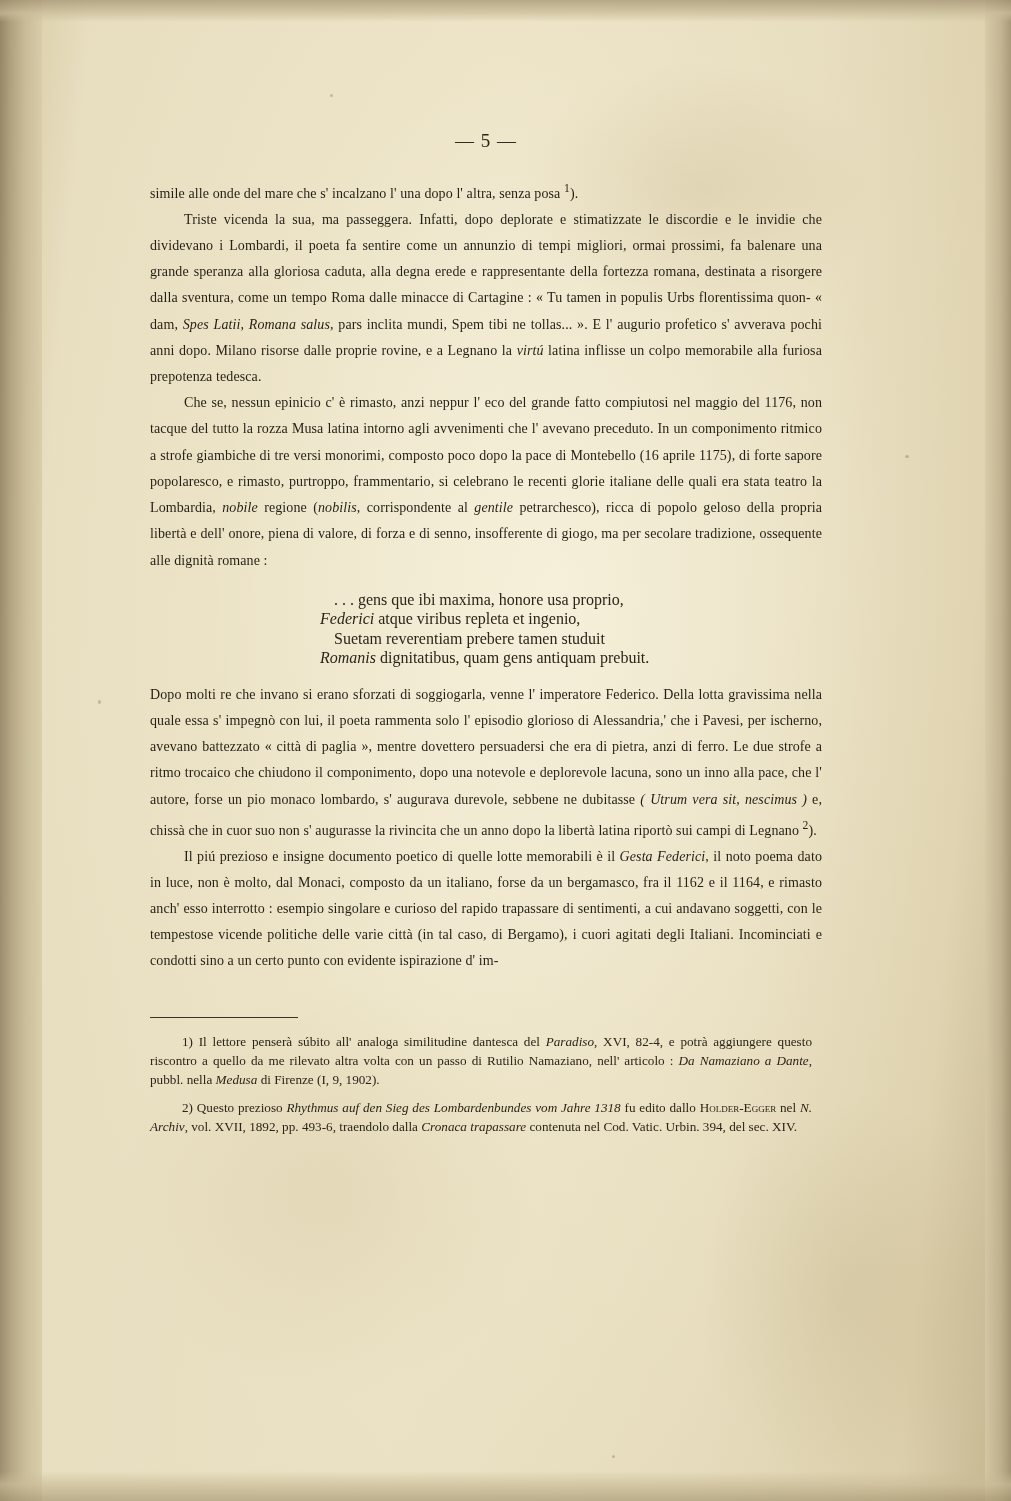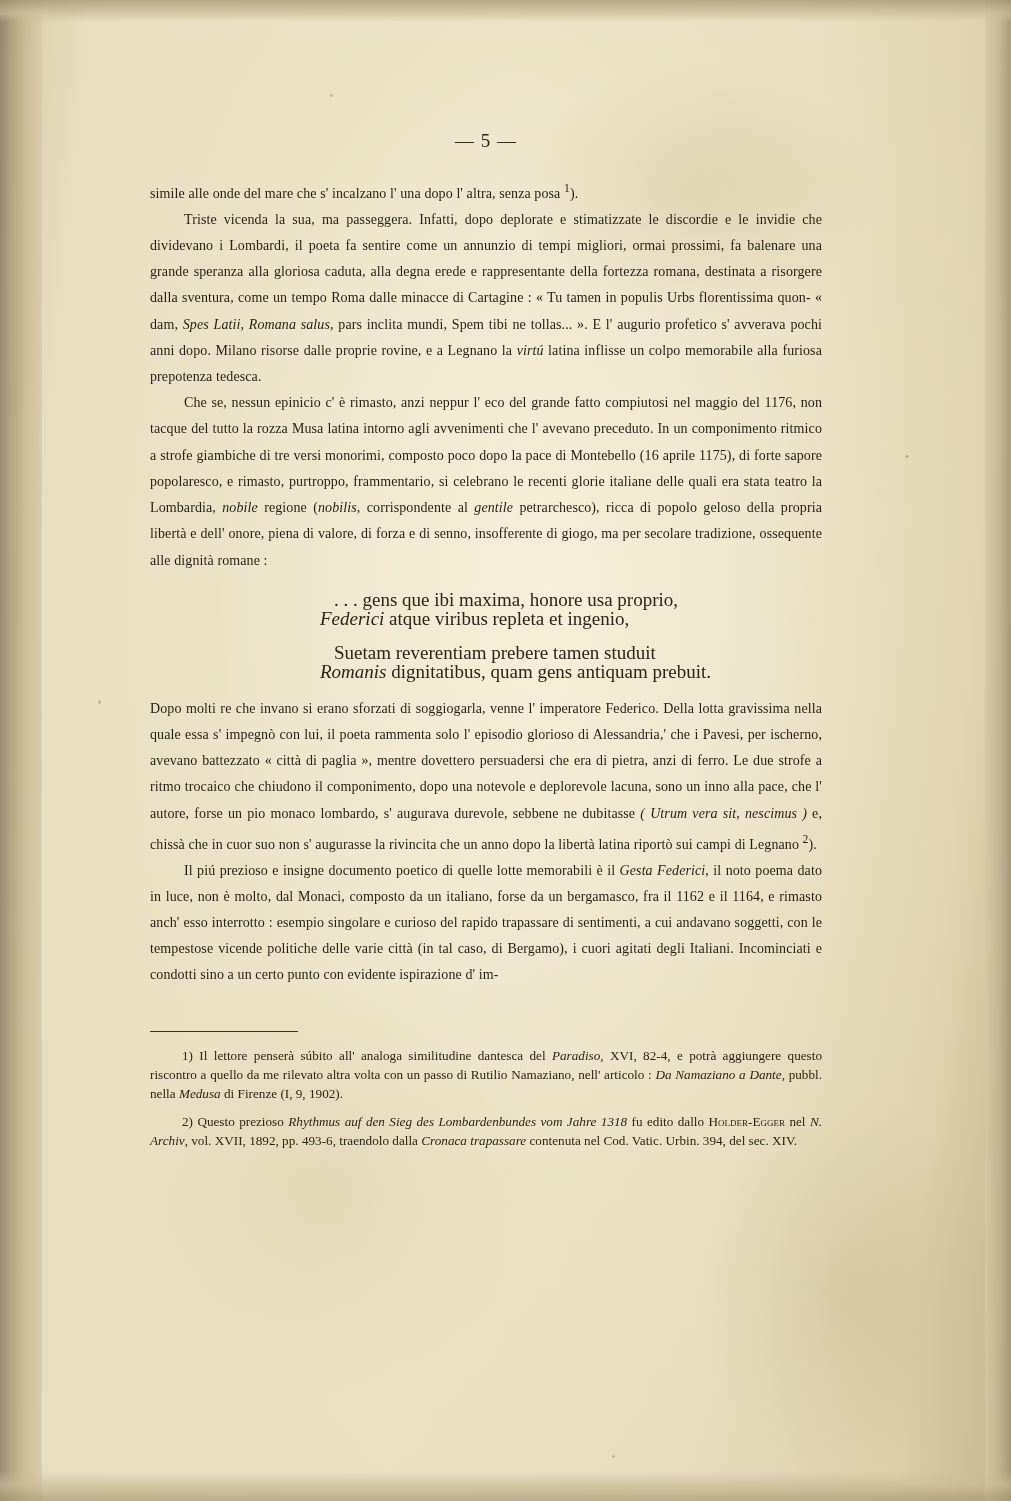--- a/index.html
+++ b/index.html
@@ -99,43 +99,43 @@
   }
   .body-text p {
     margin: 0;
   }
   .body-text p.indent {
     text-indent: 34px;
   }
 
   .verse-block {
     margin: 16px 0 14px 0;
-    font-size: 19px;
+    font-size: 16px;
     line-height: 19.5px;
     color: #2b2519;
     padding-left: 170px;
   }
   .verse-block .v-line { white-space: nowrap; }
   .verse-block .v-first { padding-left: 14px; }
-  .verse-group-2 { margin-top: 14px; }
+  .verse-group-2 { }
 
   .rule {
     width: 148px;
     height: 1px;
     background: #3a3225;
     margin: 42px 0 14px 0;
   }
 
   .notes {
     font-size: 13.2px;
     line-height: 19.4px;
     color: #2b2519;
     text-align: justify;
   }
-  .notes p { margin: 0 0 8px 0; text-indent: 32px; }
+  .notes p { margin: 0 10px 8px 0; text-indent: 32px; }
   .sc { font-variant: small-caps; }
 </style>
 </head>
 <body>
 
 <div class="page">
   <div class="edge-left"></div>
   <div class="edge-right"></div>
   <div class="edge-top"></div>
   <div class="edge-bottom"></div>

